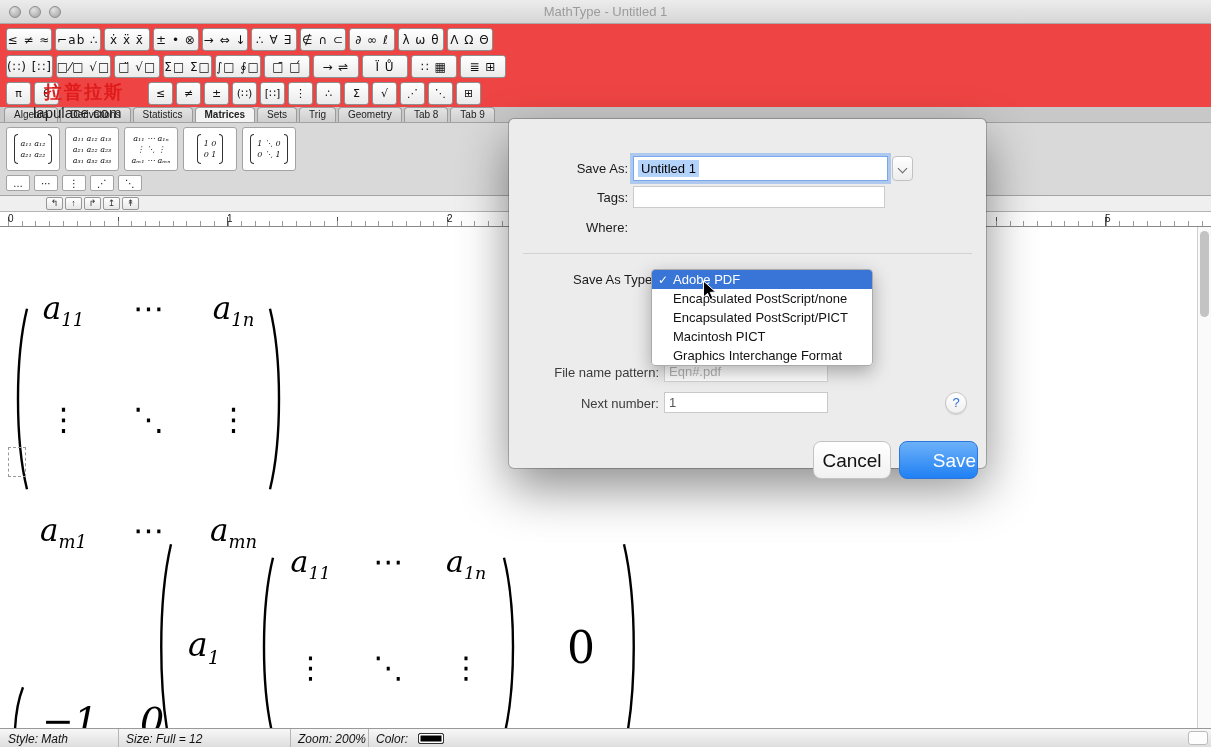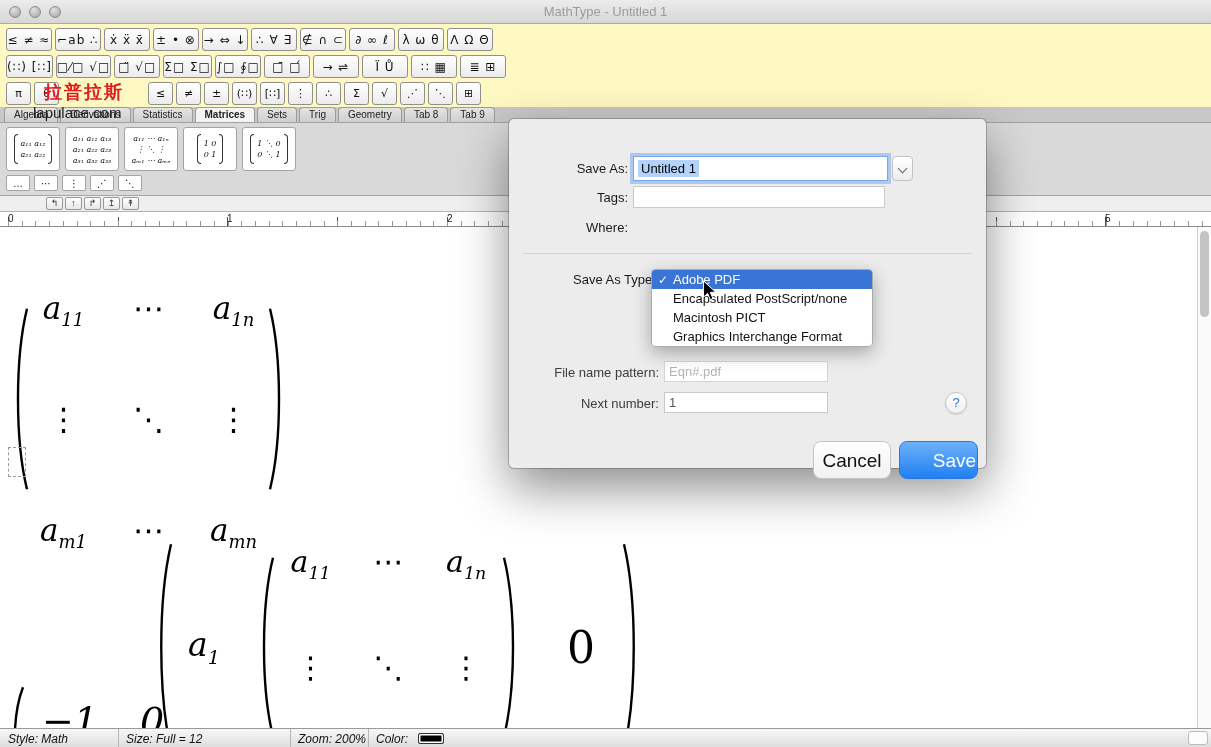--- a/index.html
+++ b/index.html
@@ -1,18 +1,18 @@
 <!DOCTYPE html>
 <html><head>
 <meta charset="utf-8">
 <style>
   * { box-sizing: border-box; margin: 0; padding: 0; }
   html, body { width: 1211px; height: 747px; overflow: hidden;
     font-family: "Liberation Sans", "DejaVu Sans", sans-serif; }
-  .window { position: absolute; inset: 0; background: #fef9c3; }
+  .window { position: absolute; inset: 0; background: #ef4444; }
 
   
   .titlebar { position: absolute; left:0; top:0; right:0; height:24px;
     background: linear-gradient(#ececec,#d6d6d6); border-bottom:1px solid #abaaaa; }
   .traffic { position:absolute; left:9px; top:6px; display:flex; gap:8px; }
   .tl { width:12px; height:12px; border-radius:50%;
     background: radial-gradient(circle at 35% 30%, #e2e2e2, #a0a0a0);
     border:1px solid #8d8d8d; }
   .title { text-align:center; line-height:24px; font-size:13px; color:#9b9b9b; }
 
@@ -402,20 +402,24 @@
     <div class="menu-item selected">
       <span class="check">✓</span>
       <span>Adobe PDF</span>
     </div>
     <div class="menu-item">
       <span class="check"></span>
       <span>Encapsulated PostScript/none</span>
     </div>
     <div class="menu-item">
       <span class="check"></span>
+      <span>Encapsulated PostScript/PICT</span>
+    </div>
+    <div class="menu-item">
+      <span class="check"></span>
       <span>Macintosh PICT</span>
     </div>
     <div class="menu-item">
       <span class="check"></span>
       <span>Graphics Interchange Format</span>
     </div>
   </div>
 
   <label class="fp-label">File name pattern:</label>
   <input class="fp-input" disabled="" value="Eqn#.pdf" style="">

